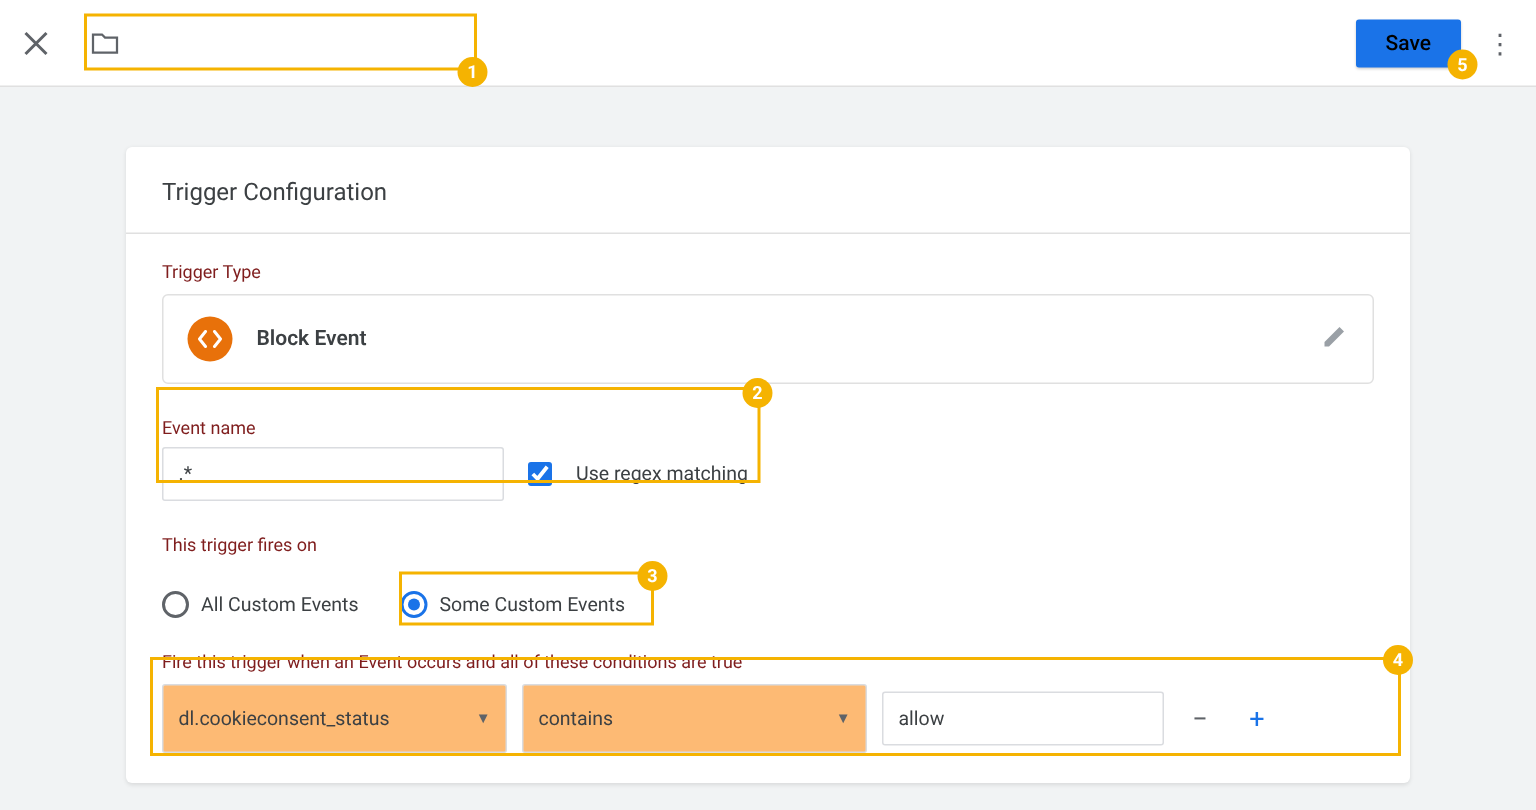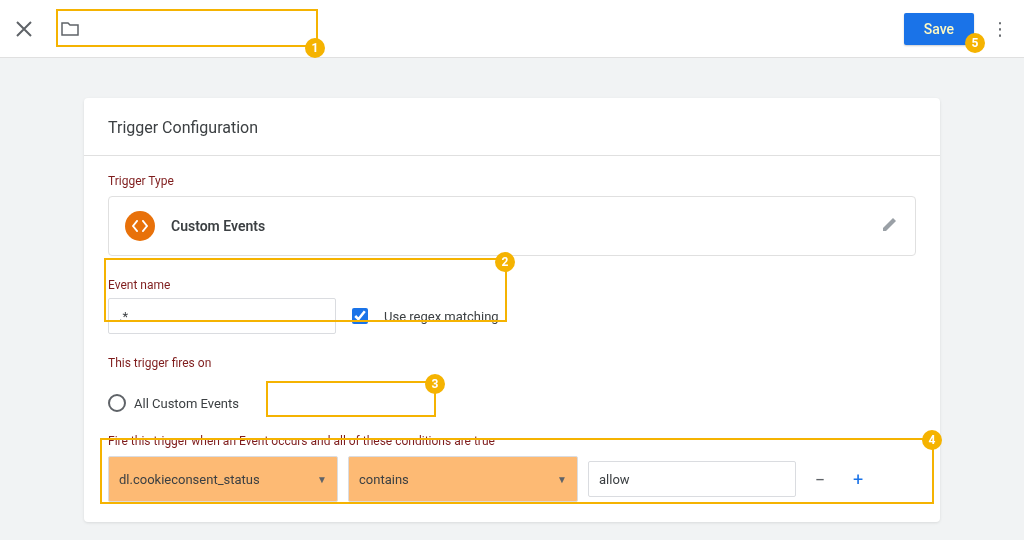--- a/index.html
+++ b/index.html
@@ -4,21 +4,21 @@
 <style>
   * { box-sizing: border-box; margin: 0; padding: 0; font-family: Roboto, Arial, sans-serif; }
   body { background: #f1f3f4; width: 1024px; height: 540px; overflow: hidden; position: relative; }
 
   .topbar { background: #fff; height: 58px; display: flex; align-items: center; padding: 0 12px; border-bottom: 1px solid #e0e0e0; }
   .close-icon { width: 24px; height: 24px; display: flex; align-items: center; justify-content: center; color: #5f6368; cursor: pointer; margin-right: 18px; font-size: 20px; }
   .title-input { font-size: 18px; color: #3c4043; border: none; outline: none; padding: 4px 2px; min-width: 220px; background: transparent; }
   .title-underline { text-decoration: underline; text-decoration-color: #d93025; text-decoration-thickness: 1px; text-underline-offset: 3px; }
   .folder-icon { color: #5f6368; margin-left: 6px; display: flex; align-items: center; }
   .spacer { flex: 1; }
-  .save-btn { background: #1a73e8; color: #fef9c3; border: none; padding: 8px 20px; font-size: 14px; font-weight: 500; border-radius: 2px; cursor: pointer; box-shadow: 0 1px 2px rgba(0,0,0,0.2); }
+  .save-btn { background: #1a73e8; color: #000000; border: none; padding: 8px 20px; font-size: 14px; font-weight: 500; border-radius: 2px; cursor: pointer; box-shadow: 0 1px 2px rgba(0,0,0,0.2); }
   .more-icon { color: #5f6368; margin-left: 14px; cursor: pointer; width: 24px; text-align: center; font-size: 18px; }
 
   .card { background: #fff; margin: 24px auto 0; width: 856px; border-radius: 4px; box-shadow: 0 1px 3px rgba(0,0,0,0.1); padding-bottom: 20px; }
   .card-title { font-size: 16px; color: #3c4043; padding: 20px 24px 18px; border-bottom: 1px solid #e0e0e0; margin-top: 40px; }
   .card-body { padding: 18px 24px 0; }
 
   .label { font-size: 12px; color: #7f1d1d; margin-bottom: 8px; display: block; }
   .label.mt { margin-top: 22px; margin-bottom: 6px; }
 
   .type-row { display: flex; align-items: center; border: 1px solid #e0e0e0; border-radius: 4px; padding: 14px 16px; }
@@ -36,21 +36,21 @@
   .radio-opt { display: flex; align-items: center; gap: 8px; font-size: 13px; color: #3c4043; cursor: pointer; }
   .radio-outer { width: 18px; height: 18px; border: 2px solid #5f6368; border-radius: 50%; display: flex; align-items: center; justify-content: center; }
   .radio-outer.sel { border-color: #1a73e8; }
   .radio-inner { width: 8px; height: 8px; background: #1a73e8; border-radius: 50%; }
 
   .cond-row { display: flex; align-items: center; gap: 10px; margin-top: 8px; }
   .select { position: relative; border: 1px solid #dadce0; border-radius: 2px; height: 46px; display: flex; align-items: center; padding: 0 30px 0 10px; font-size: 13px; color: #3c4043; cursor: pointer; background: #fdba74; }
   .select .caret { position: absolute; right: 10px; color: #5f6368; font-size: 10px; }
   .select.var { width: 230px; }
   .select.op  { width: 230px; }
-  .cond-val   { width: 208px; }
+  .cond-val   { width: 188px; }
   .cond-btn { width: 28px; text-align: center; font-size: 18px; color: #1a73e8; cursor: pointer; font-weight: 400; }
   .cond-btn.minus { color: #5f6368; }
 
   
   .callout { position: absolute; border: 2px solid #f5b301; pointer-events: none; }
   .badge { position: absolute; width: 20px; height: 20px; border-radius: 50%; background: #f5b301; color: #fff; font-size: 12px; font-weight: 700; display: flex; align-items: center; justify-content: center; pointer-events: none; }
 </style>
 </head>
 <body>
 
@@ -74,40 +74,46 @@
   <div class="card-title">Trigger Configuration</div>
   <div class="card-body">
 
     <span class="label">Trigger Type</span>
     <div class="type-row">
       <div class="type-icon">
         <svg width="16" height="12" viewBox="0 0 16 12">
             <path d="M5 1 L1 6 L5 11 M11 1 L15 6 L11 11" fill="none" stroke="#fff" stroke-width="2" stroke-linecap="round" stroke-linejoin="round"></path>
           </svg>
       </div>
-      <div class="type-name">Custom Events</div>
+      <div class="type-name">Block Event</div>
       <div class="pencil">
         <svg width="18" height="18" viewBox="0 0 18 18">
             <path d="M2 13 L12 3 L15 6 L5 16 L2 16 Z" fill="#9aa0a6"></path>
           </svg>
       </div>
     </div>
 
     <span class="label mt">Event name</span>
     <div class="event-name-row">
       <input class="text-input small" value=".*" style="">
       <input type="checkbox" class="checkbox" checked="" style="">
       <span class="check-label">Use regex matching</span>
     </div>
 
     <span class="label mt">This trigger fires on</span>
     <div class="radio-row">
       <div class="radio-opt">
         <div class="radio-outer"></div>
         <span>All Custom Events</span>
+      </div>
+      <div class="radio-opt">
+        <div class="radio-outer sel">
+            <div class="radio-inner"></div>
+          </div>
+        <span>Some Custom Events</span>
       </div>
     </div>
 
     <span class="label mt">Fire this trigger when an Event occurs and all of these conditions are true</span>
     <div class="cond-row">
       <div class="select var">
         <span>dl.cookieconsent_status</span>
         <span class="caret">▼</span>
       </div>
       <div class="select op">

